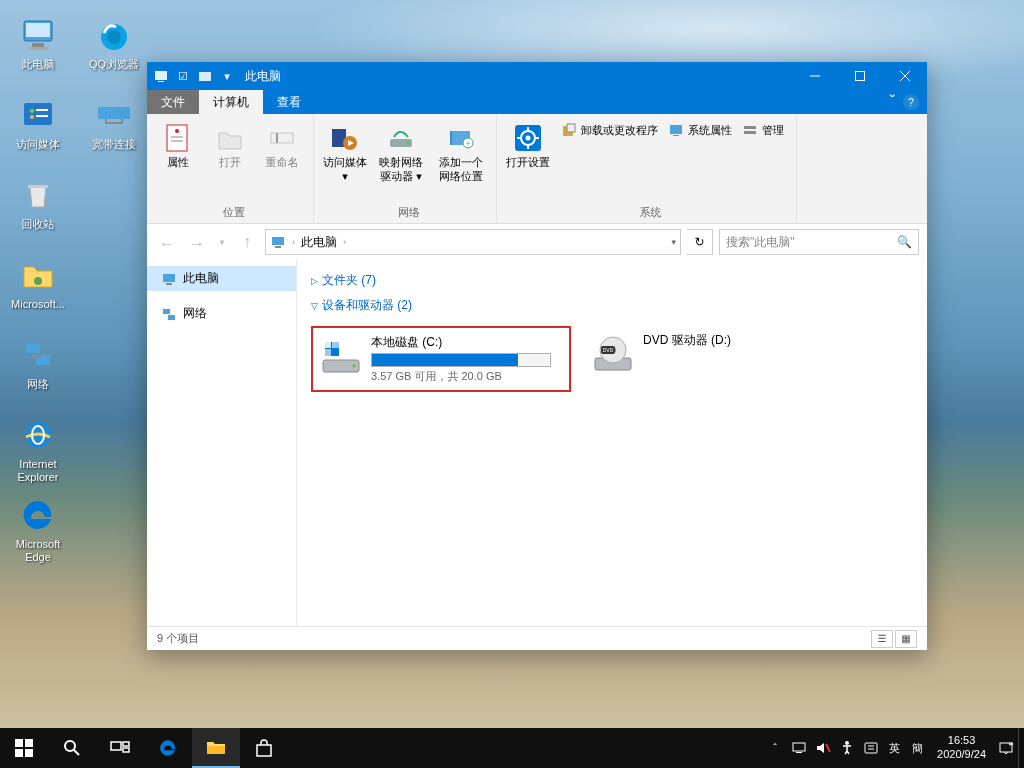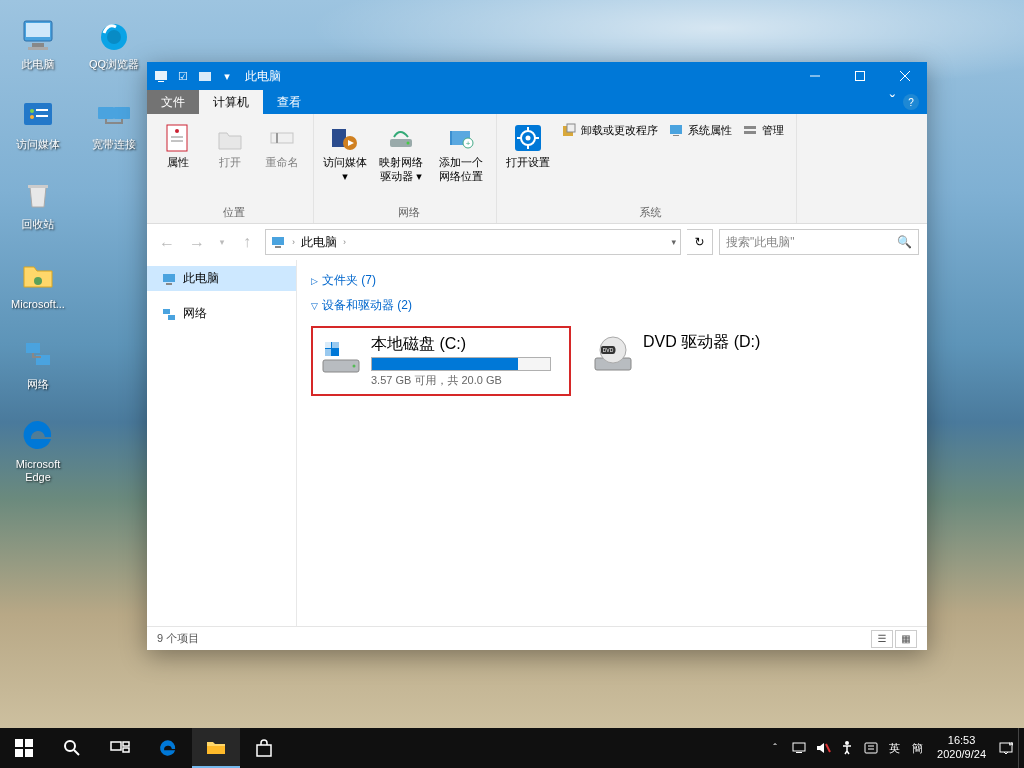--- a/index.html
+++ b/index.html
@@ -48,21 +48,21 @@
 .nav-item.selected { background: #cde8ff; }
 .nav-item .ni-icon { width: 16px; height: 16px; }
 .content { flex: 1; padding: 8px 14px; font-size: 12px; overflow: auto; }
 .section-hdr { color: #0066cc; padding: 4px 0; cursor: pointer; }
 .section-hdr .chev { display: inline-block; margin-right: 4px; font-size: 9px; }
 .devices-row { display: flex; gap: 14px; margin-top: 8px; }
 .device { display: flex; gap: 8px; padding: 6px; cursor: pointer; width: 260px; }
 .device.highlighted { border: 2px solid #d62828; }
 .device .dicon { width: 44px; height: 44px; display: flex; align-items: center; justify-content: center; }
 .device .dinfo { flex: 1; display: flex; flex-direction: column; gap: 2px; }
-.device .dname { font-size: 16px; }
+.device .dname { font-size: 12px; }
 .device .dbar { width: 180px; height: 14px; border: 1px solid #b0b0b0; background: #f5f5f5; position: relative; }
 .device .dbar-fill { position: absolute; left: 0; top: 0; bottom: 0; background: #0078d7; }
 .device .dmeta { font-size: 11px; color: #666; }
 .statusbar { height: 24px; border-top: 1px solid #e5e5e5; display: flex; align-items: center; padding: 0 10px; font-size: 11px; color: #555; }
 .statusbar .view-toggles { margin-left: auto; display: flex; gap: 2px; }
 .statusbar .vt { width: 22px; height: 18px; border: 1px solid #ccc; display: flex; align-items: center; justify-content: center; cursor: pointer; font-size: 10px; }
 .taskbar { position: absolute; left: 0; right: 0; bottom: 0; height: 40px; background: #101010; display: flex; align-items: stretch; }
 .task-btn { width: 48px; display: flex; align-items: center; justify-content: center; cursor: pointer; }
 .task-btn.active { border-bottom: 2px solid #76b9ed; background: rgba(255,255,255,0.1); }
 .tray { margin-left: auto; display: flex; align-items: center; color: #fff; font-size: 11px; }
@@ -155,20 +155,32 @@
             <path d="M15 18 v4 h8" stroke="#888" stroke-width="2" fill="none"></path>
           </svg>
         </div>
       <div class="label">网络</div>
     </div>
   </div>
   <div class="desktop-icons-row">
     <div class="desktop-icon">
       <div class="icon-img">
           <svg width="40" height="40" viewBox="0 0 40 40">
+            <circle cx="20" cy="20" r="13" fill="#1e88d4"></circle>
+            <path d="M8 22 q12 -6 24 0" stroke="#ffd040" stroke-width="3" fill="none"></path>
+            <ellipse cx="20" cy="20" rx="6" ry="9" fill="none" stroke="#fff" stroke-width="2"></ellipse>
+          </svg>
+        </div>
+      <div class="label">Internet Explorer</div>
+    </div>
+  </div>
+  <div class="desktop-icons-row">
+    <div class="desktop-icon">
+      <div class="icon-img">
+          <svg width="40" height="40" viewBox="0 0 40 40">
             <path d="M20 6 a14 14 0 1 0 13 18 h-20 a7 7 0 0 1 14 -2 h6 a14 14 0 0 0 -13 -16 z" fill="#0078d7"></path>
           </svg>
         </div>
       <div class="label">Microsoft Edge</div>
     </div>
   </div>
 </div>
 
 <div class="window">
   <div class="titlebar">

